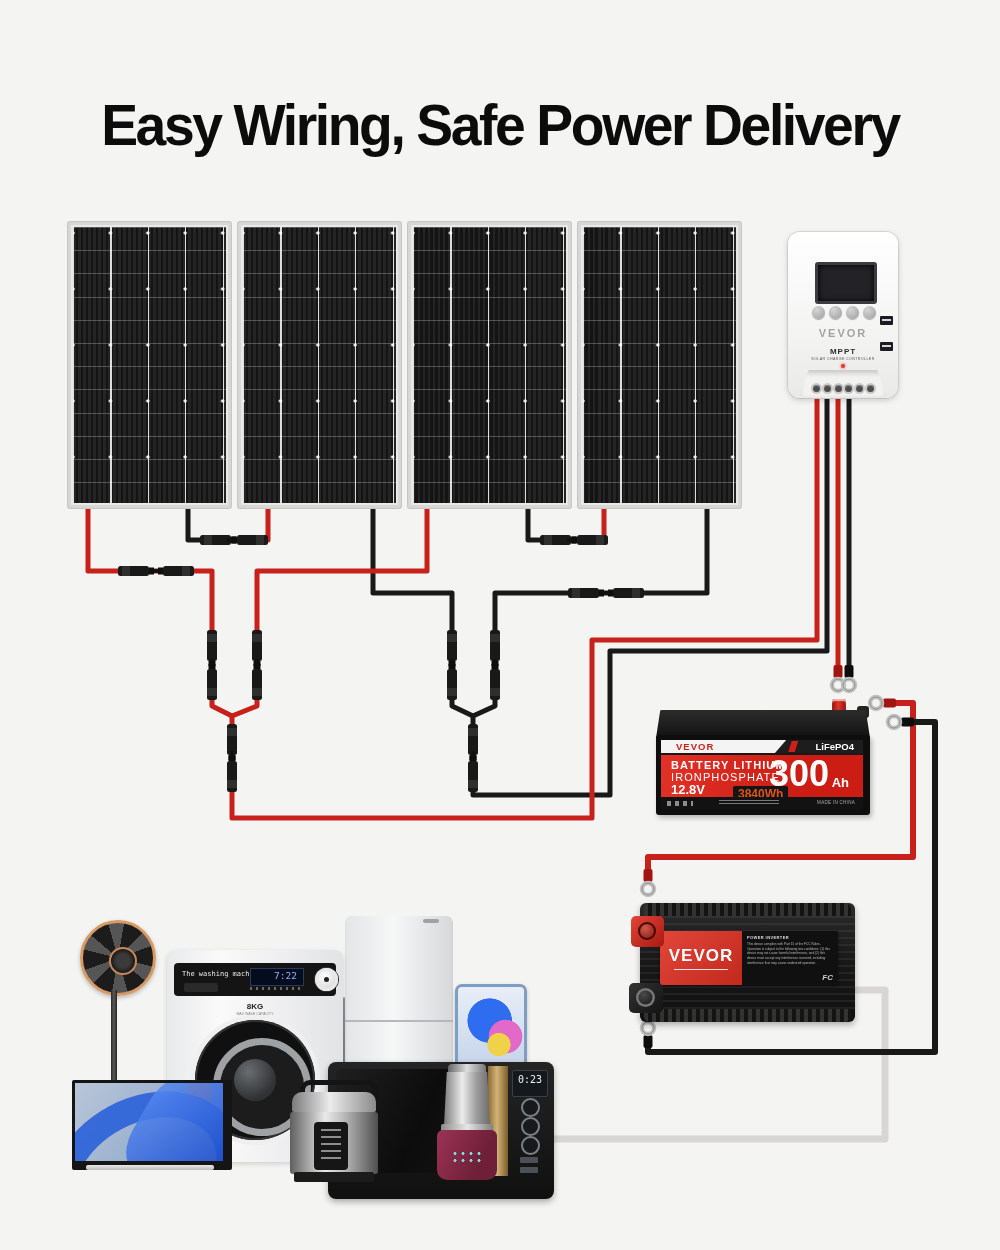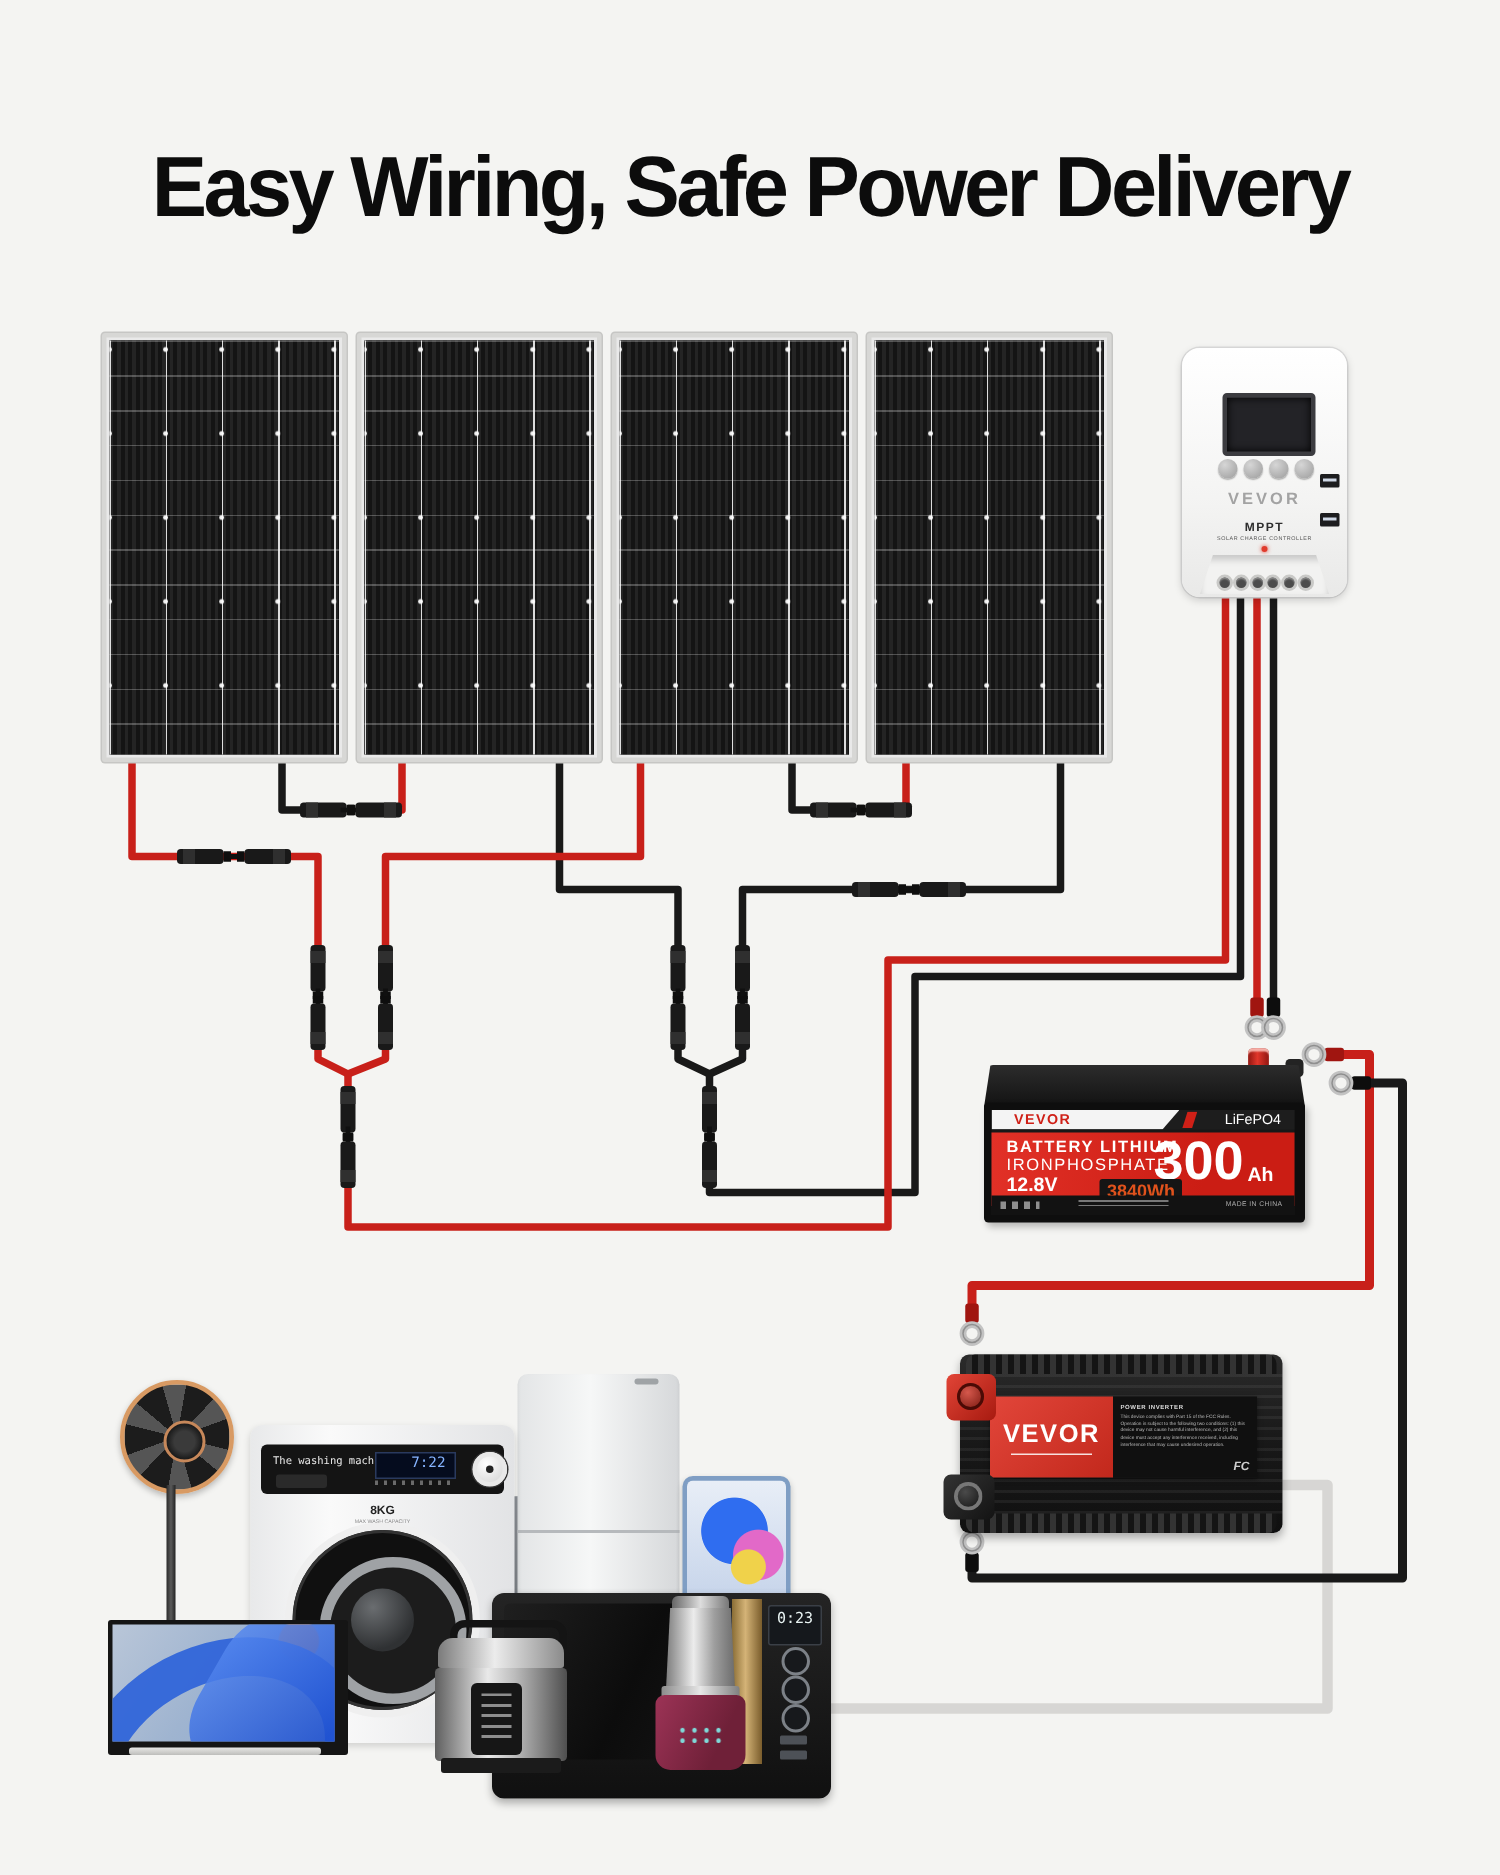--- a/index.html
+++ b/index.html
@@ -53,21 +53,21 @@
       border-radius:6px 6px 0 0;clip-path:polygon(0 100%,2% 0,98% 0,100% 100%);}
   .bat-body{position:absolute;left:0;top:38px;width:214px;height:80px;background:#0e0e0e;border-radius:3px;
       box-shadow:2px 3px 5px rgba(0,0,0,.25);}
   .bat-label{position:absolute;left:5px;top:5px;right:7px;bottom:5px;background:#181818;}
   .bat-band{position:absolute;left:0;top:0;width:100%;height:13px;background:#1d1d1d;}
   .bat-band-white{position:absolute;left:0;top:0;width:62%;height:100%;background:#f4f4f4;
       clip-path:polygon(0 0,100% 0,91% 100%,0 100%);}
   .bat-brand{position:absolute;left:15px;top:1px;font-size:9.5px;font-weight:bold;letter-spacing:1px;color:#cf2017;}
   .bat-slash{position:absolute;left:63%;top:1px;width:10px;height:11px;background:#cf2017;
       clip-path:polygon(35% 0,100% 0,65% 100%,0 100%);}
-  .bat-chem{position:absolute;right:9px;top:1px;font-size:9.5px;font-weight:normal;color:#fff;}
+  .bat-chem{position:absolute;right:9px;top:1px;font-size:9.5px;font-weight:bold;color:#fff;}
   .bat-red{position:absolute;left:0;top:15px;width:100%;height:49px;
       background:linear-gradient(100deg,#e23127 0%,#cb1d14 70%);}
   .bat-l1{position:absolute;left:10px;top:4px;font-size:11px;font-weight:bold;letter-spacing:1.1px;color:#fff;}
   .bat-l2{position:absolute;left:10px;top:16px;font-size:11px;font-weight:normal;letter-spacing:1.1px;color:#fff;}
   .bat-cap{position:absolute;right:34px;top:-2px;font-size:36px;font-weight:bold;color:#fff;}
   .bat-capu{position:absolute;right:14px;top:20px;font-size:13px;font-weight:bold;color:#fff;}
   .bat-volt{position:absolute;left:10px;top:27px;font-size:13px;font-weight:bold;color:#fff;}
   .bat-energy{position:absolute;left:72px;top:31px;background:#151515;color:#e0521c;
       font-size:12px;font-weight:bold;padding:1px 5px;border-radius:2px;}
   .bat-foot{position:absolute;left:0;bottom:0;width:100%;height:13px;background:#121212;}

